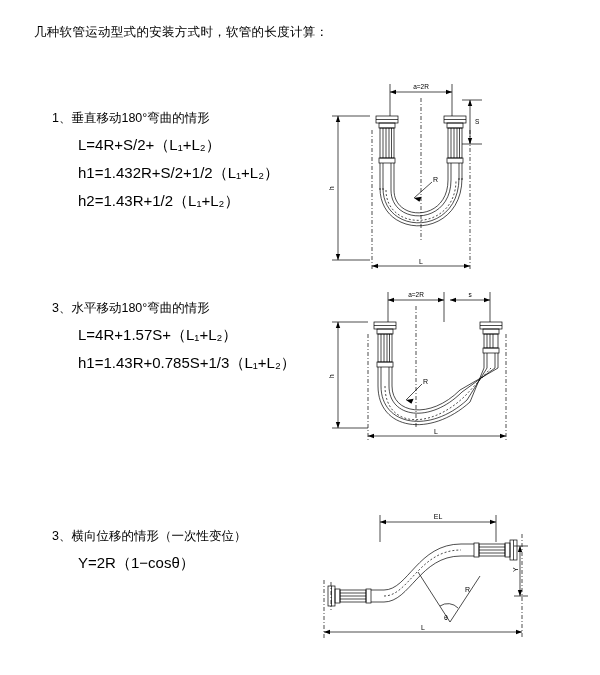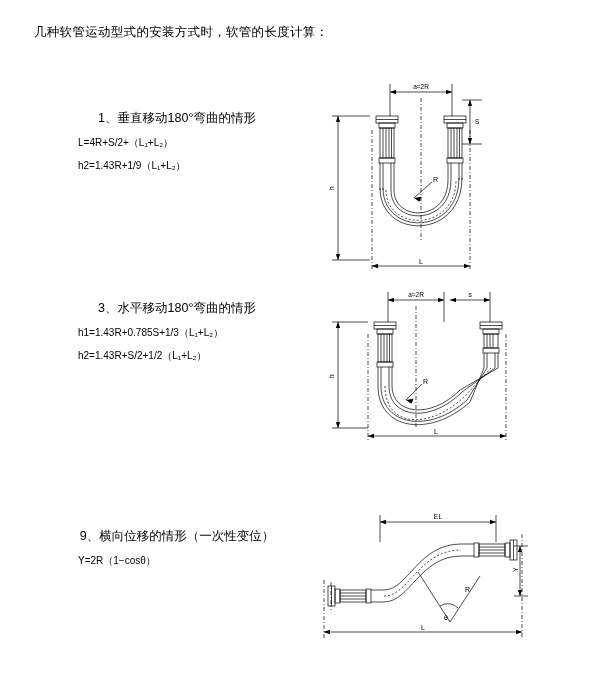--- a/index.html
+++ b/index.html
@@ -34,24 +34,23 @@
   .sec-text {
     position: absolute;
     left: 0;
     top: 0;
     width: 250px;
   }
   .sec-title {
     font-size: 12.5px;
     white-space: nowrap;
     margin-bottom: 9px;
-    text-align: center;
   }
   .formula {
-    font-size: 10px;
+    font-size: 15px;
     white-space: nowrap;
     margin-left: 26px;
     margin-bottom: 9px;
   }
   .fig {
     position: absolute;
   }
   .fig svg {
     display: block;
   }
@@ -67,21 +66,22 @@
 <body>
 
 <div class="page">
 
   <div class="heading">几种软管运动型式的安装方式时，软管的长度计算：</div>
 
   <div class="section" id="section-1">
     <div class="sec-text">
       <div class="sec-title">1、垂直移动180°弯曲的情形</div>
       <div class="formula">L=4R+S/2+（L₁+L₂）</div>
-      <div class="formula">h2=1.43R+1/9（L₁+L₂）</div>
+      <div class="formula">h1=1.432R+S/2+1/2（L₁+L₂）</div>
+      <div class="formula">h2=1.43R+1/2（L₁+L₂）</div>
     </div>
     <div class="fig">
       <svg width="230" height="230" viewBox="0 0 230 230" xmlns="http://www.w3.org/2000/svg">
         <g stroke="#000" fill="none" stroke-width="0.7">
 
           <line x1="80" y1="22" x2="142" y2="22"></line>
           <path d="M80 22 l6 -2.2 v4.4 z" fill="#000" stroke="none"></path>
           <path d="M142 22 l-6 -2.2 v4.4 z" fill="#000" stroke="none"></path>
           <line x1="80" y1="14" x2="80" y2="46"></line>
           <line x1="142" y1="14" x2="142" y2="46"></line>
@@ -151,22 +151,22 @@
           <line x1="160" y1="60" x2="160" y2="200" stroke-dasharray="4,2,1,2"></line>
           <line x1="111" y1="28" x2="111" y2="170" stroke-dasharray="4,2,1,2"></line>
         </g>
       </svg>
     </div>
   </div>
 
   <div class="section" id="section-2">
     <div class="sec-text">
       <div class="sec-title">3、水平移动180°弯曲的情形</div>
+      <div class="formula">L=4R+1.57S+（L₁+L₂）</div>
       <div class="formula">h1=1.43R+0.785S+1/3（L₁+L₂）</div>
-      <div class="formula">h2=1.43R+S/2+1/2（L₁+L₂）</div>
     </div>
     <div class="fig">
       <svg width="230" height="190" viewBox="0 0 230 190" xmlns="http://www.w3.org/2000/svg">
         <g stroke="#000" fill="none" stroke-width="0.7">
 
           <line x1="78" y1="22" x2="134" y2="22"></line>
           <path d="M78 22 l6 -2.2 v4.4 z" fill="#000" stroke="none"></path>
           <path d="M134 22 l-6 -2.2 v4.4 z" fill="#000" stroke="none"></path>
           <line x1="78" y1="14" x2="78" y2="44"></line>
           <line x1="134" y1="14" x2="134" y2="44"></line>
@@ -230,21 +230,21 @@
           <line x1="58" y1="56" x2="58" y2="162" stroke-dasharray="4,2,1,2"></line>
           <line x1="196" y1="56" x2="196" y2="162" stroke-dasharray="4,2,1,2"></line>
           <line x1="106" y1="28" x2="106" y2="150" stroke-dasharray="4,2,1,2"></line>
         </g>
       </svg>
     </div>
   </div>
 
   <div class="section" id="section-3">
     <div class="sec-text">
-      <div class="sec-title">9、横向位移的情形（一次性变位）</div>
+      <div class="sec-title">3、横向位移的情形（一次性变位）</div>
       <div class="formula">Y=2R（1−cosθ）</div>
     </div>
     <div class="fig">
       <svg width="250" height="140" viewBox="0 0 250 140" xmlns="http://www.w3.org/2000/svg">
         <g stroke="#000" fill="none" stroke-width="0.7">
 
           <line x1="82" y1="16" x2="198" y2="16"></line>
           <path d="M82 16 l6 -2.2 v4.4 z" fill="#000" stroke="none"></path>
           <path d="M198 16 l-6 -2.2 v4.4 z" fill="#000" stroke="none"></path>
           <line x1="82" y1="9" x2="82" y2="36"></line>

